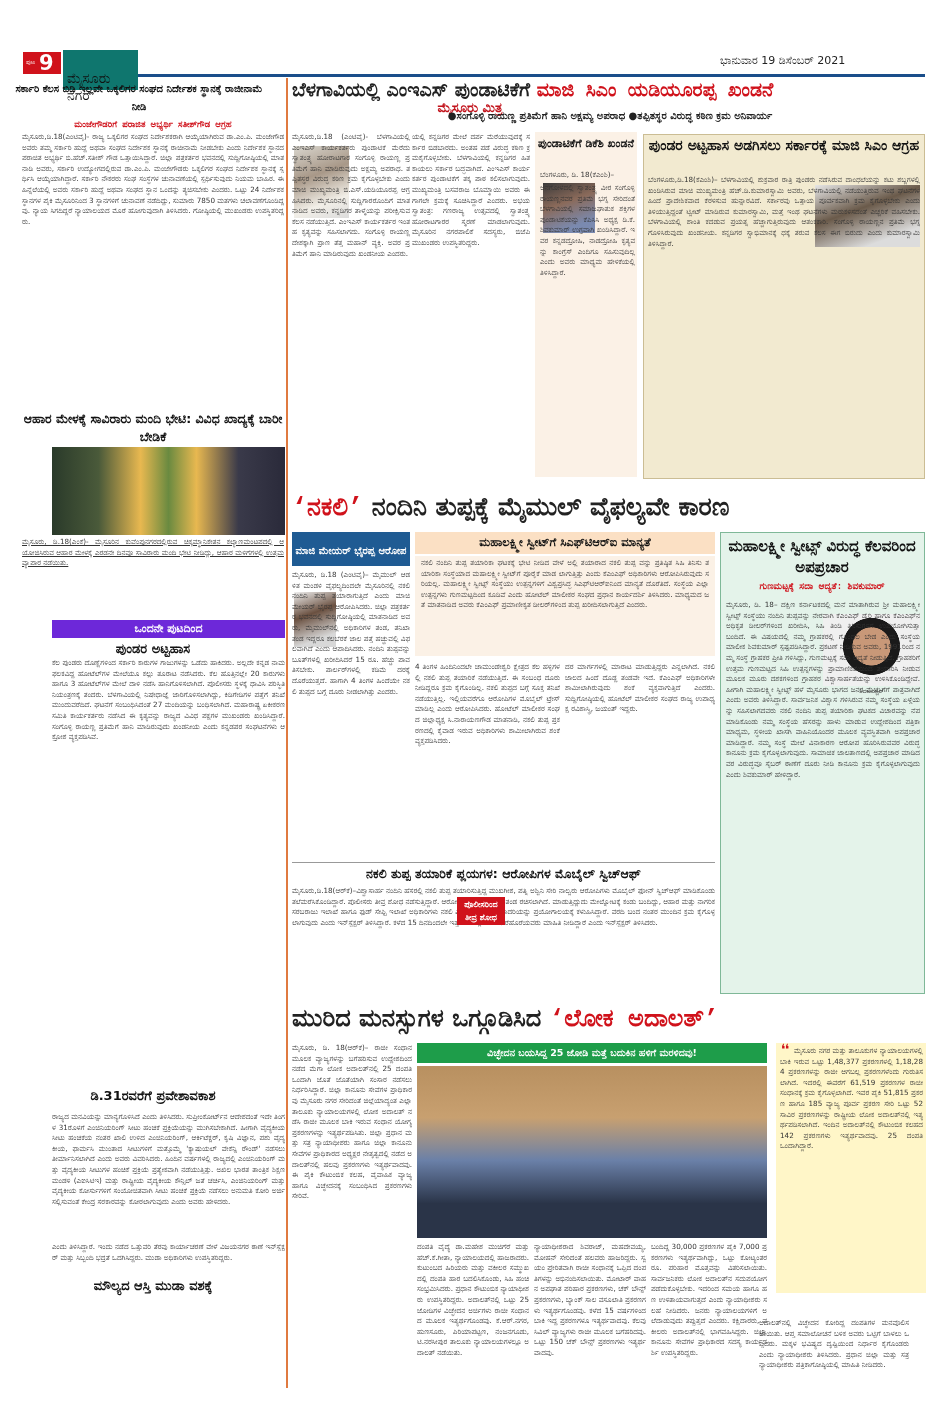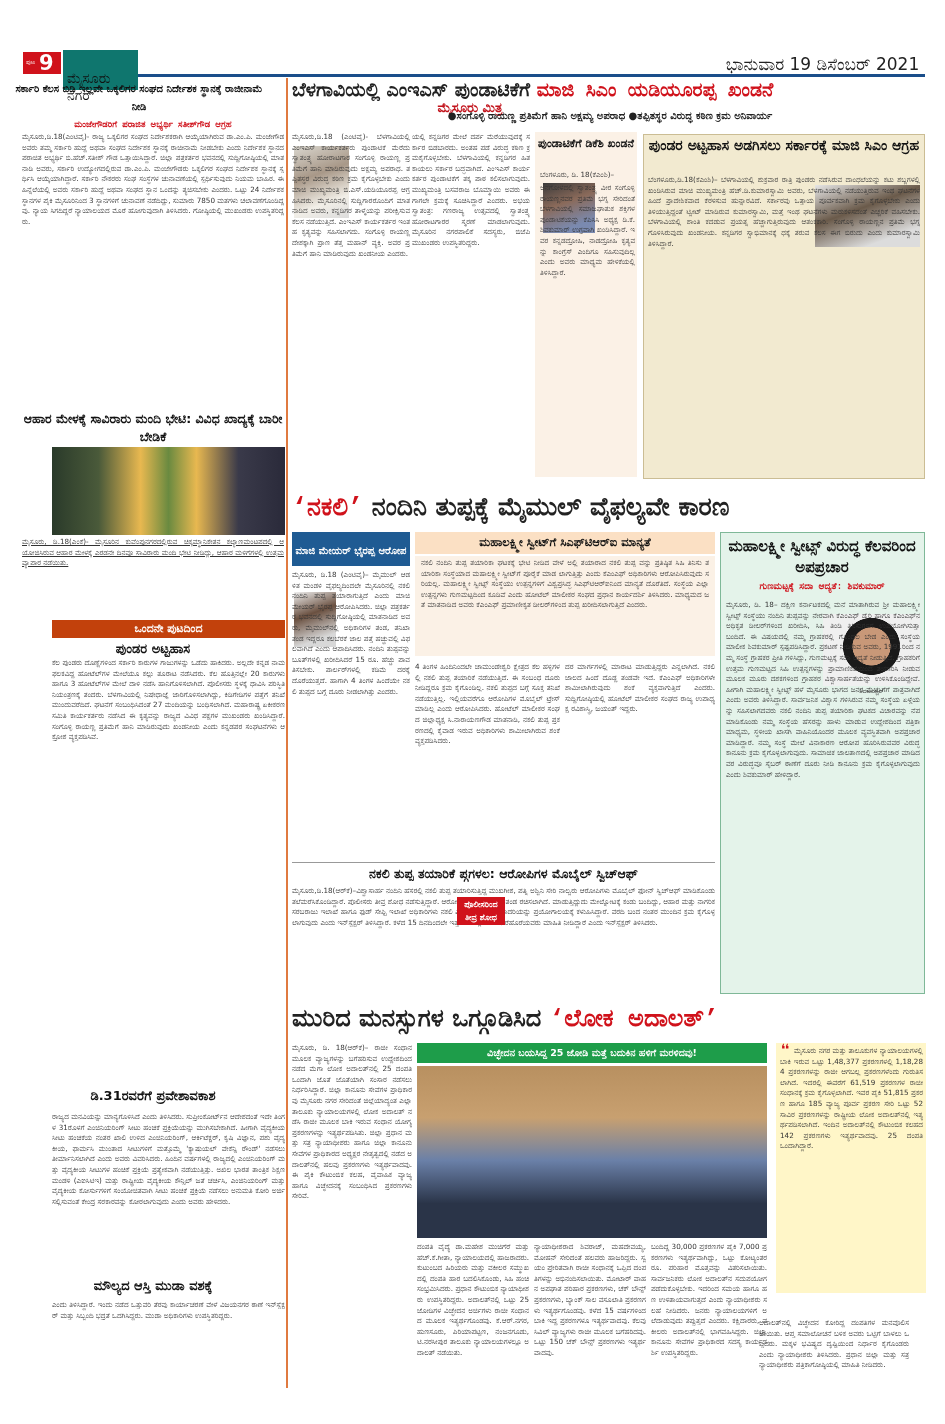--- a/index.html
+++ b/index.html
@@ -7,26 +7,26 @@
   .abs { position: absolute; }
   .body-text { font-size: 7.2px; line-height: 10.6px; color: #333; text-align: justify; word-break: break-all; overflow: hidden; }
   .hl { font-weight: bold; text-align: center; color: #111; }
   .red { color: #d0121b; font-family: Liberation Mono, monospace; }
   
   #page-num { left: 23px; top: 52px; width: 38px; height: 22px; background: #d0121b; color: #fff; }
   #page-num .lbl { position: absolute; left: 3px; top: 6px; font-size: 6px; }
   #page-num .num { position: absolute; left: 16px; top: -1px; font-size: 21px; font-weight: bold; }
   #section-name { left: 63px; top: 50px; width: 75px; height: 26px; background: #0f766e; font-size: 14px; font-weight: normal; padding: 20px 4px; color: #111; }
   #paper-name { left: 390px; top: 52px; width: 160px; font-size: 13px; font-weight: bold; color: #c2121b; text-align: center; margin-top: 48px; }
-  #issue-date { left: 720px; top: 54px; width: 205px; font-size: 17px; text-align: center; color: #222; }
+  #issue-date { left: 720px; top: 54px; width: 205px; font-size: 11px; text-align: left; color: #222; }
   #mast-rule { left: 138px; top: 74px; width: 787px; height: 3px; background: #1a4e8a; }
   #col-rule { left: 286px; top: 78px; width: 2px; height: 1310px; background: #e07a40; }
   .photo { background: linear-gradient(135deg,#8a7a60,#c9b896 40%,#6a5a40); }
   .box-tint { background: #fbf1e6; }
-  .blue-band { background: #c2410c; color: #fff; }
+  .blue-band { background: #6d28d9; color: #fff; }
   .dark-blue-band { background: #1f5b93; color: #fff; }
   .green-box { background: #e4f3ea; border: 1px solid #7fb898; }
   .cream { background: #f2ead0; border: 1px solid #cbbd94; }
   .peach { background: #fbe0c4; }
   .yellow { background: #fff6c8; }
   .rule-h { height: 1px; background: #999; }
 </style>
 </head>
 <body>
 
@@ -48,21 +48,21 @@
 <div class="abs photo" style="left:52px;top:447px;width:233px;height:88px;background:linear-gradient(90deg,#2a3a2a 0%,#4a5a3a 20%,#e8b850 38%,#6a8a40 50%,#e8b850 62%,#3a3a4a 80%,#2a2a3a 100%);"></div>
 <div class="abs body-text" style="left:22px;top:537px;width:262px;height:42px;text-decoration:underline;">ಮೈಸೂರು, ಡಿ.18(ಎಂಕೆ)- ಮೈಸೂರಿನ ಕುವೆಂಪುನಗರದಲ್ಲಿರುವ ಚಿಕ್ಕಮ್ಮಾನಿಕೇತನ ಕಲ್ಯಾಣಮಂಟಪದಲ್ಲಿ ಆಯೋಜಿಸಿರುವ ಆಹಾರ ಮೇಳಕ್ಕೆ ಎರಡನೇ ದಿನವೂ ಸಾವಿರಾರು ಮಂದಿ ಭೇಟಿ ನೀಡಿದ್ದು, ಆಹಾರ ಮಳಿಗೆಗಳಲ್ಲಿ ಉತ್ತಮ ವ್ಯಾಪಾರ ನಡೆಯಿತು.</div>
 
 <div class="abs blue-band hl" style="left:52px;top:620px;width:233px;height:18px;font-size:11px;line-height:18px;color:#fff;">ಒಂದನೇ ಪುಟದಿಂದ</div>
 <div class="abs hl" style="left:22px;top:641px;width:262px;font-size:13px;">ಪುಂಡರ ಅಟ್ಟಹಾಸ</div>
 <div class="abs body-text" style="left:52px;top:658px;width:233px;height:425px;">ಕೆಲ ಪುಂಡರು ದೊಣ್ಣೆಗಳಿಂದ ಸರ್ಕಾರಿ ಕಾರುಗಳ ಗಾಜುಗಳನ್ನು ಒಡೆದು ಹಾಕಿದರು. ಅಲ್ಲದೇ ಕನ್ನಡ ನಾಮಫಲಕವಿದ್ದ ಹೋಟೆಲ್‌ಗಳ ಮೇಲೆಯೂ ಕಲ್ಲು ತೂರಾಟ ನಡೆಸಿದರು. ಕೆಲ ಹೊತ್ತಿನಲ್ಲೇ 20 ಕಾರುಗಳು ಹಾಗೂ 3 ಹೋಟೆಲ್‌ಗಳ ಮೇಲೆ ದಾಳಿ ನಡೆಸಿ ಹಾನಿಗೊಳಿಸಲಾಗಿದೆ. ಪೊಲೀಸರು ಸ್ಥಳಕ್ಕೆ ಧಾವಿಸಿ ಪರಿಸ್ಥಿತಿ ನಿಯಂತ್ರಣಕ್ಕೆ ತಂದರು. ಬೆಳಗಾವಿಯಲ್ಲಿ ನಿಷೇಧಾಜ್ಞೆ ಜಾರಿಗೊಳಿಸಲಾಗಿದ್ದು, ಕಿಡಿಗೇಡಿಗಳ ಪತ್ತೆಗೆ ತನಿಖೆ ಮುಂದುವರೆದಿದೆ. ಘಟನೆಗೆ ಸಂಬಂಧಿಸಿದಂತೆ 27 ಮಂದಿಯನ್ನು ಬಂಧಿಸಲಾಗಿದೆ. ಮಹಾರಾಷ್ಟ್ರ ಏಕೀಕರಣ ಸಮಿತಿ ಕಾರ್ಯಕರ್ತರು ನಡೆಸಿದ ಈ ಕೃತ್ಯವನ್ನು ರಾಜ್ಯದ ವಿವಿಧ ಪಕ್ಷಗಳ ಮುಖಂಡರು ಖಂಡಿಸಿದ್ದಾರೆ. ಸಂಗೊಳ್ಳಿ ರಾಯಣ್ಣ ಪ್ರತಿಮೆಗೆ ಹಾನಿ ಮಾಡಿರುವುದು ಖಂಡನೀಯ ಎಂದು ಕನ್ನಡಪರ ಸಂಘಟನೆಗಳು ಆಕ್ರೋಶ ವ್ಯಕ್ತಪಡಿಸಿವೆ.</div>
 
 <div class="abs hl" style="left:22px;top:1088px;width:262px;font-size:13px;">ಡಿ.31ರವರೆಗೆ ಪ್ರವೇಶಾವಕಾಶ</div>
 <div class="abs body-text" style="left:52px;top:1112px;width:233px;height:160px;">ರಾಜ್ಯದ ಮನವಿಯನ್ನು ಮಾನ್ಯಗೊಳಿಸಿದೆ ಎಂದು ತಿಳಿಸಿದರು. ಸುಪ್ರೀಂಕೋರ್ಟ್‌ನ ಆದೇಶದಂತೆ ಇದೇ ತಿಂಗಳ 31ರೊಳಗೆ ಎಂಜಿನಿಯರಿಂಗ್ ಸೀಟು ಹಂಚಿಕೆ ಪ್ರಕ್ರಿಯೆಯನ್ನು ಮುಗಿಸಬೇಕಾಗಿದೆ. ಹೀಗಾಗಿ ವೈದ್ಯಕೀಯ ಸೀಟು ಹಂಚಿಕೆಯ ನಂತರ ಖಾಲಿ ಉಳಿದ ಎಂಜಿನಿಯರಿಂಗ್, ಆರ್ಕಿಟೆಕ್ಚರ್, ಕೃಷಿ ವಿಜ್ಞಾನ, ಪಶು ವೈದ್ಯಕೀಯ, ಫಾರ್ಮಸಿ ಮುಂತಾದ ಸೀಟುಗಳಿಗೆ ಮತ್ತೊಮ್ಮೆ 'ಕ್ಯಾಷುಯಲ್ ವೇಕೆನ್ಸಿ ರೌಂಡ್' ನಡೆಸಲು ತೀರ್ಮಾನಿಸಲಾಗಿದೆ ಎಂದು ಅವರು ವಿವರಿಸಿದರು. ಹಿಂದಿನ ವರ್ಷಗಳಲ್ಲಿ ರಾಜ್ಯದಲ್ಲಿ ಎಂಜಿನಿಯರಿಂಗ್ ಮತ್ತು ವೈದ್ಯಕೀಯ ಸೀಟುಗಳ ಹಂಚಿಕೆ ಪ್ರಕ್ರಿಯೆ ಪ್ರತ್ಯೇಕವಾಗಿ ನಡೆಯುತ್ತಿತ್ತು. ಅಖಿಲ ಭಾರತ ತಾಂತ್ರಿಕ ಶಿಕ್ಷಣ ಮಂಡಳಿ (ಎಐಸಿಟಿಇ) ಮತ್ತು ರಾಷ್ಟ್ರೀಯ ವೈದ್ಯಕೀಯ ಕೌನ್ಸಿಲ್ ಜತೆ ಚರ್ಚಿಸಿ, ಎಂಜಿನಿಯರಿಂಗ್ ಮತ್ತು ವೈದ್ಯಕೀಯ ಕೋರ್ಸುಗಳಿಗೆ ಸಂಯೋಜಿತವಾಗಿ ಸೀಟು ಹಂಚಿಕೆ ಪ್ರಕ್ರಿಯೆ ನಡೆಸಲು ಅನುಮತಿ ಕೋರಿ ಅರ್ಜಿ ಸಲ್ಲಿಸುವಂತೆ ಕೇಂದ್ರ ಸರಕಾರವನ್ನು ಕೋರಲಾಗುವುದು ಎಂದು ಅವರು ಹೇಳಿದರು.</div>
 <div class="abs hl" style="left:22px;top:1278px;width:262px;font-size:13px;">ಮೌಲ್ಯದ ಆಸ್ತಿ ಮುಡಾ ವಶಕ್ಕೆ</div>
-<div class="abs body-text" style="left:52px;top:1300px;width:233px;height:90px;">ಎಂದು ತಿಳಿಸಿದ್ದಾರೆ. ಇಂದು ನಡೆದ ಒತ್ತುವರಿ ತೆರವು ಕಾರ್ಯಾಚರಣೆ ವೇಳೆ ವಿಜಯನಗರ ಠಾಣೆ ಇನ್‌ಸ್ಪೆಕ್ಟರ್ ಮತ್ತು ಸಿಬ್ಬಂದಿ ಭದ್ರತೆ ಒದಗಿಸಿದ್ದರು. ಮುಡಾ ಅಧಿಕಾರಿಗಳು ಉಪಸ್ಥಿತರಿದ್ದರು.</div>
+<div class="abs body-text" style="left:52px;top:1242px;width:233px;height:90px;">ಎಂದು ತಿಳಿಸಿದ್ದಾರೆ. ಇಂದು ನಡೆದ ಒತ್ತುವರಿ ತೆರವು ಕಾರ್ಯಾಚರಣೆ ವೇಳೆ ವಿಜಯನಗರ ಠಾಣೆ ಇನ್‌ಸ್ಪೆಕ್ಟರ್ ಮತ್ತು ಸಿಬ್ಬಂದಿ ಭದ್ರತೆ ಒದಗಿಸಿದ್ದರು. ಮುಡಾ ಅಧಿಕಾರಿಗಳು ಉಪಸ್ಥಿತರಿದ್ದರು.</div>
 
 <div class="abs" style="left:292px;top:78px;width:635px;font-size:19px;font-weight:bold;white-space:nowrap;">
   <span>ಬೆಳಗಾವಿಯಲ್ಲಿ ಎಂಇಎಸ್ ಪುಂಡಾಟಿಕೆಗೆ</span>
   <span class="red">ಮಾಜಿ ಸಿಎಂ ಯಡಿಯೂರಪ್ಪ ಖಂಡನೆ</span>
 </div>
 <div class="abs" style="left:300px;top:110px;width:620px;font-size:10px;font-weight:bold;white-space:nowrap;text-align:center;">
   <span>●</span><span>ಸಂಗೊಳ್ಳಿ ರಾಯಣ್ಣ ಪ್ರತಿಮೆಗೆ ಹಾನಿ ಅಕ್ಷಮ್ಯ ಅಪರಾಧ</span>
   <span>●</span><span>ತಪ್ಪಿತಸ್ಥರ ವಿರುದ್ಧ ಕಠಿಣ ಕ್ರಮ ಅನಿವಾರ್ಯ</span>
 </div>
 <div class="abs photo" style="left:294px;top:146px;width:55px;height:72px;background:linear-gradient(160deg,#d9d6ce,#a89888 40%,#f2efe8 75%,#dcdcdc);"></div>
@@ -97,21 +97,21 @@
 <div class="abs body-text" style="left:565px;top:662px;width:150px;height:195px;">ದರ ಮಾರ್ಗಗಳಲ್ಲಿ ಮಾರಾಟ ಮಾಡುತ್ತಿದ್ದರು ಎನ್ನಲಾಗಿದೆ. ನಕಲಿ ಜಾಲದ ಹಿಂದೆ ದೊಡ್ಡ ತಂಡವೇ ಇದೆ. ಕೆಎಂಎಫ್ ಅಧಿಕಾರಿಗಳೇ ಶಾಮೀಲಾಗಿರುವುದು ಶಂಕೆ ವ್ಯಕ್ತವಾಗುತ್ತಿದೆ ಎಂದರು. ಸುದ್ದಿಗೋಷ್ಠಿಯಲ್ಲಿ ಹೋಟೆಲ್ ಮಾಲೀಕರ ಸಂಘದ ರಾಜ್ಯ ಉಪಾಧ್ಯಕ್ಷ ರವಿಶಾಸ್ತ್ರಿ, ಜಯಂತ್ ಇದ್ದರು.</div>
 
 <div class="abs green-box" style="left:720px;top:532px;width:205px;height:462px;"></div>
 <div class="abs hl" style="left:722px;top:536px;width:200px;font-size:15px;line-height:21px;">ಮಹಾಲಕ್ಷ್ಮೀ ಸ್ವೀಟ್ಸ್ ವಿರುದ್ಧ ಕೆಲವರಿಂದ ಅಪಪ್ರಚಾರ</div>
 <div class="abs hl red" style="left:722px;top:582px;width:200px;font-size:9px;">ಗುಣಮಟ್ಟಕ್ಕೆ ಸದಾ ಆದ್ಯತೆ: ಶಿವಕುಮಾರ್</div>
 <div class="abs photo" style="left:823px;top:614px;width:97px;height:72px;background:radial-gradient(circle at 50% 45%,#c89878 0 30%,#1a1a1a 31% 45%,#f0f0f0 46%);"></div>
 <div class="abs body-text" style="left:823px;top:686px;width:97px;font-size:6px;text-align:center;">ಶಿವಕುಮಾರ್</div>
 <div class="abs body-text" style="left:726px;top:600px;width:194px;height:390px;">ಮೈಸೂರು, ಡಿ. 18– ದಕ್ಷಿಣ ಕರ್ನಾಟಕದಲ್ಲಿ ಮನೆ ಮಾತಾಗಿರುವ ಶ್ರೀ ಮಹಾಲಕ್ಷ್ಮೀ ಸ್ವೀಟ್ಸ್ ಸಂಸ್ಥೆಯು ನಂದಿನಿ ತುಪ್ಪವನ್ನು ನೇರವಾಗಿ ಕೆಎಂಎಫ್ ಡೈರಿ ಹಾಗೂ ಕೆಎಂಎಫ್‌ನ ಅಧಿಕೃತ ಡೀಲರ್‌ಗಳಿಂದ ಖರೀದಿಸಿ, ಸಿಹಿ ತಿಂಡಿ ತಿನಿಸುಗಳಿಗೆ ಉಪಯೋಗಿಸುತ್ತಾ ಬಂದಿದೆ. ಈ ವಿಷಯದಲ್ಲಿ ನಮ್ಮ ಗ್ರಾಹಕರಲ್ಲಿ ಗೊಂದಲ ಬೇಡ ಎಂದು ಸಂಸ್ಥೆಯ ಮಾಲೀಕ ಶಿವಕುಮಾರ್ ಸ್ಪಷ್ಟಪಡಿಸಿದ್ದಾರೆ. ಪ್ರಕಟಣೆ ನೀಡಿರುವ ಅವರು, 1991ರಿಂದ ನಮ್ಮ ಸಂಸ್ಥೆ ಗ್ರಾಹಕರ ಪ್ರೀತಿ ಗಳಿಸಿದ್ದು, ಗುಣಮಟ್ಟಕ್ಕೆ ಸದಾ ಆದ್ಯತೆ ನೀಡುತ್ತಿದೆ. ಗ್ರಾಹಕರಿಗೆ ಉತ್ತಮ ಗುಣಮಟ್ಟದ ಸಿಹಿ ಉತ್ಪನ್ನಗಳನ್ನು ಪ್ರಾಮಾಣಿಕತೆಯಿಂದ ತಯಾರಿಸಿ ನೀಡುವ ಮೂಲಕ ಮೂರು ದಶಕಗಳಿಂದ ಗ್ರಾಹಕರ ವಿಶ್ವಾಸಾರ್ಹತೆಯನ್ನು ಉಳಿಸಿಕೊಂಡಿದ್ದೇವೆ. ಹೀಗಾಗಿ ಮಹಾಲಕ್ಷ್ಮೀ ಸ್ವೀಟ್ಸ್ ಹಳೆ ಮೈಸೂರು ಭಾಗದ ಜನರ ಮೆಚ್ಚುಗೆಗೆ ಪಾತ್ರವಾಗಿದೆ ಎಂದು ಅವರು ತಿಳಿಸಿದ್ದಾರೆ. ಸಾರ್ವಜನಿಕ ವಿಶ್ವಾಸ ಗಳಿಸಿರುವ ನಮ್ಮ ಸಂಸ್ಥೆಯ ಏಳ್ಗೆಯನ್ನು ಸಹಿಸಲಾಗದವರು ನಕಲಿ ನಂದಿನಿ ತುಪ್ಪ ತಯಾರಿಕಾ ಘಟಕದ ವಿಚಾರವನ್ನು ನೆಪ ಮಾಡಿಕೊಂಡು ನಮ್ಮ ಸಂಸ್ಥೆಯ ಹೆಸರನ್ನು ಹಾಳು ಮಾಡುವ ಉದ್ದೇಶದಿಂದ ಪತ್ರಿಕಾ ಮಾಧ್ಯಮ, ಸ್ಥಳೀಯ ಖಾಸಗಿ ವಾಹಿನಿಯೊಂದರ ಮೂಲಕ ವ್ಯವಸ್ಥಿತವಾಗಿ ಅಪಪ್ರಚಾರ ಮಾಡಿದ್ದಾರೆ. ನಮ್ಮ ಸಂಸ್ಥೆ ಮೇಲೆ ವಿನಾಕಾರಣ ಆರೋಪ ಹೊರಿಸಿರುವವರ ವಿರುದ್ಧ ಕಾನೂನು ಕ್ರಮ ಕೈಗೊಳ್ಳಲಾಗುವುದು. ಸಾಮಾಜಿಕ ಜಾಲತಾಣದಲ್ಲಿ ಅಪಪ್ರಚಾರ ಮಾಡಿದವರ ವಿರುದ್ಧವೂ ಸೈಬರ್ ಠಾಣೆಗೆ ದೂರು ನೀಡಿ ಕಾನೂನು ಕ್ರಮ ಕೈಗೊಳ್ಳಲಾಗುವುದು ಎಂದು ಶಿವಕುಮಾರ್ ಹೇಳಿದ್ದಾರೆ.</div>
 
 <div class="abs rule-h" style="left:292px;top:862px;width:423px;"></div>
-<div class="abs hl" style="left:292px;top:866px;width:423px;font-size:12.5px;white-space:nowrap;">ನಕಲಿ ತುಪ್ಪ ತಯಾರಿಕೆ ಪ್ಗಗಳಲ: ಆರೋಪಿಗಳ ಮೊಬೈಲ್ ಸ್ವಿಚ್‌ಆಫ್</div>
+<div class="abs hl" style="left:292px;top:866px;width:423px;font-size:12.5px;white-space:nowrap;">ನಕಲಿ ತುಪ್ಪ ತಯಾರಿಕೆ ಪ್ಲಯಗಳ: ಆರೋಪಿಗಳ ಮೊಬೈಲ್ ಸ್ವಿಚ್‌ಆಫ್</div>
 <div class="abs body-text" style="left:292px;top:886px;width:423px;height:108px;">ಮೈಸೂರು,ಡಿ.18(ಆರ್‌ಕೆ)–ವಿಶ್ವಾಸಾರ್ಹ ನಂದಿನಿ ಹೆಸರಲ್ಲಿ ನಕಲಿ ತುಪ್ಪ ತಯಾರಿಸುತ್ತಿದ್ದ ಮುಖಗೀಶ, ಪತ್ನಿ ಅಶ್ವಿನಿ ಸೇರಿ ನಾಲ್ವರು ಆರೋಪಿಗಳು ಮೊಬೈಲ್ ಫೋನ್ ಸ್ವಿಚ್‌ಆಫ್ ಮಾಡಿಕೊಂಡು ತಲೆಮರೆಸಿಕೊಂಡಿದ್ದಾರೆ. ಪೊಲೀಸರು ತೀವ್ರ ಶೋಧ ನಡೆಸುತ್ತಿದ್ದಾರೆ. ಆರೋಪಿಗಳ ಪತ್ತೆಗೆ ವಿಶೇಷ ತಂಡ ರಚಿಸಲಾಗಿದೆ. ಮಾಡುತ್ತಿದ್ದುದು ಮೇಲ್ನೋಟಕ್ಕೆ ಕಂಡು ಬಂದಿದ್ದು, ಆಹಾರ ಮತ್ತು ನಾಗರಿಕ ಸರಬರಾಜು ಇಲಾಖೆ ಹಾಗೂ ಫುಡ್ ಸೇಫ್ಟಿ ಇಲಾಖೆ ಅಧಿಕಾರಿಗಳು ನಕಲಿ ಎನ್ನಲಾದ ತುಪ್ಪದ ಮಾದರಿಯನ್ನು ಪ್ರಯೋಗಾಲಯಕ್ಕೆ ಕಳುಹಿಸಿದ್ದಾರೆ. ವರದಿ ಬಂದ ನಂತರ ಮುಂದಿನ ಕ್ರಮ ಕೈಗೊಳ್ಳಲಾಗುವುದು ಎಂದು ಇನ್‌ಸ್ಪೆಕ್ಟರ್ ತಿಳಿಸಿದ್ದಾರೆ. ಕಳೆದ 15 ದಿನದಿಂದಲೇ ಇತ್ತ ಸುಳಿದಿಲ್ಲ ಎಂದು ನೆರೆಹೊರೆಯವರು ಮಾಹಿತಿ ನೀಡಿದ್ದಾರೆ ಎಂದು ಇನ್‌ಸ್ಪೆಕ್ಟರ್ ತಿಳಿಸಿದರು.</div>
 <div class="abs hl" style="left:457px;top:897px;width:48px;height:28px;background:#d0121b;color:#fff;font-size:8px;line-height:13px;padding-top:1px;">ಪೊಲೀಸರಿಂದ ತೀವ್ರ ಶೋಧ</div>
 
 <div class="abs" style="left:292px;top:996px;width:635px;height:44px;font-size:24px;font-weight:bold;white-space:nowrap;line-height:44px;">
   <span>ಮುರಿದ ಮನಸ್ಸುಗಳ ಒಗ್ಗೂಡಿಸಿದ</span>
   <span class="red">‘ಲೋಕ ಅದಾಲತ್’</span>
 </div>
 
 <div class="abs body-text" style="left:292px;top:1043px;width:120px;height:347px;">ಮೈಸೂರು, ಡಿ. 18(ಆರ್‌ಕೆ)– ರಾಜೀ ಸಂಧಾನ ಮೂಲಕ ವ್ಯಾಜ್ಯಗಳನ್ನು ಬಗೆಹರಿಸುವ ಉದ್ದೇಶದಿಂದ ನಡೆದ ಮೆಗಾ ಲೋಕ ಅದಾಲತ್‌ನಲ್ಲಿ 25 ದಂಪತಿ ಒಂದಾಗಿ ಜೊತೆ ಜೊತೆಯಾಗಿ ಸಂಸಾರ ನಡೆಸಲು ನಿರ್ಧರಿಸಿದ್ದಾರೆ. ಜಿಲ್ಲಾ ಕಾನೂನು ಸೇವೆಗಳ ಪ್ರಾಧಿಕಾರವು ಮೈಸೂರು ನಗರ ಸೇರಿದಂತೆ ಜಿಲ್ಲೆಯಾದ್ಯಂತ ಎಲ್ಲಾ ತಾಲೂಕು ನ್ಯಾಯಾಲಯಗಳಲ್ಲಿ ಲೋಕ ಅದಾಲತ್ ನಡೆಸಿ ರಾಜೀ ಮೂಲಕ ಬಾಕಿ ಇರುವ ಸಂಧಾನ ಯೋಗ್ಯ ಪ್ರಕರಣಗಳನ್ನು ಇತ್ಯರ್ಥಪಡಿಸಿತು. ಜಿಲ್ಲಾ ಪ್ರಧಾನ ಮತ್ತು ಸತ್ರ ನ್ಯಾಯಾಧೀಶರು ಹಾಗೂ ಜಿಲ್ಲಾ ಕಾನೂನು ಸೇವೆಗಳ ಪ್ರಾಧಿಕಾರದ ಅಧ್ಯಕ್ಷರ ನೇತೃತ್ವದಲ್ಲಿ ನಡೆದ ಅದಾಲತ್‌ನಲ್ಲಿ ಹಲವು ಪ್ರಕರಣಗಳು ಇತ್ಯರ್ಥವಾದವು. ಈ ಪೈಕಿ ಕೌಟುಂಬಿಕ ಕಲಹ, ವೈವಾಹಿಕ ವ್ಯಾಜ್ಯ ಹಾಗೂ ವಿಚ್ಛೇದನಕ್ಕೆ ಸಂಬಂಧಿಸಿದ ಪ್ರಕರಣಗಳು ಸೇರಿವೆ.</div>
 <div class="abs hl" style="left:417px;top:1043px;width:350px;height:20px;background:#1e9d4a;color:#fff;font-size:9.5px;line-height:20px;white-space:nowrap;">ವಿಚ್ಛೇದನ ಬಯಸಿದ್ದ 25 ಜೋಡಿ ಮತ್ತೆ ಬದುಕಿನ ಹಳಿಗೆ ಮರಳಿದವು!</div>

